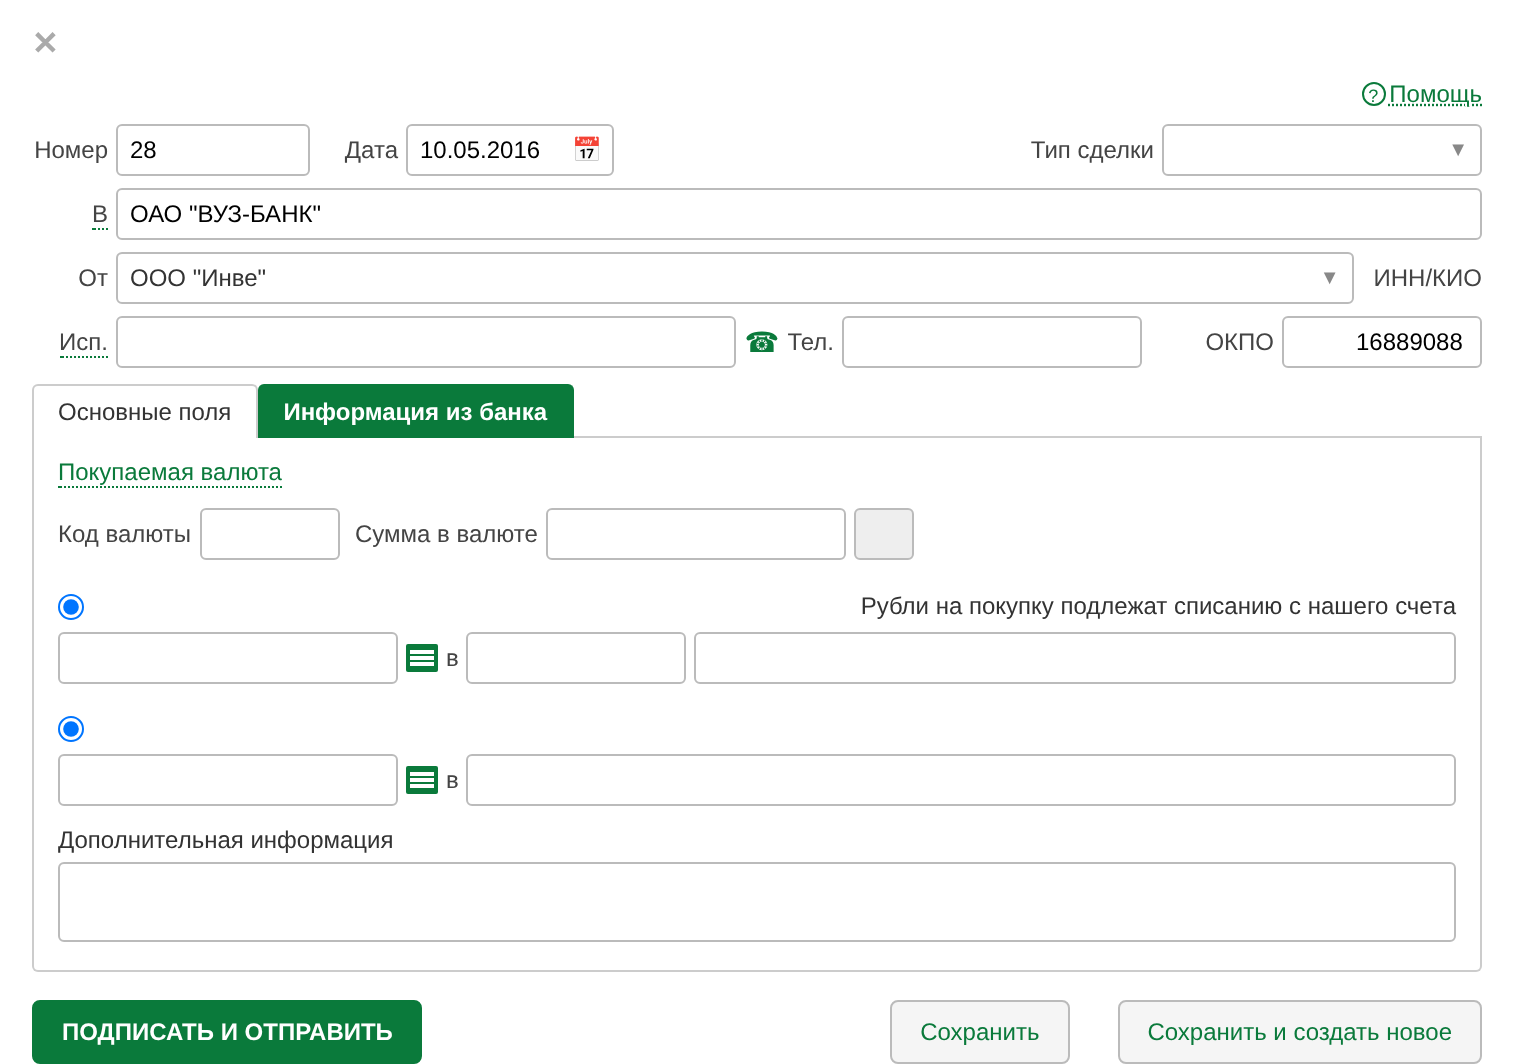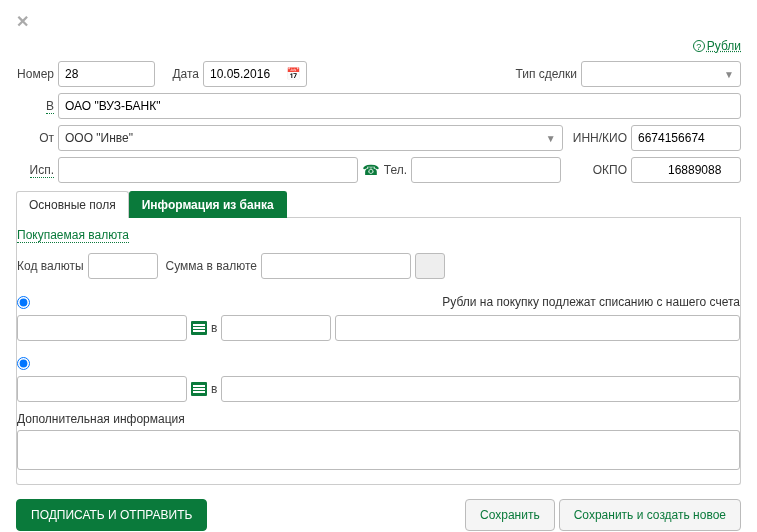--- a/index.html
+++ b/index.html
@@ -152,21 +152,21 @@
   .tab.active-bank {
     background: #0a7a3b;
     color: #fff;
     border-color: #0a7a3b;
     font-weight: bold;
   }
   .panel {
     border: 1px solid #ccc;
     border-top: none;
     border-radius: 0 0 3px 3px;
-    padding: 10px 0 14px;
+    padding: 10px 12px 14px;
   }
   .section-title {
     color: #0a7a3b;
     border-bottom: 1px dotted #0a7a3b;
     display: inline-block;
     margin-bottom: 10px;
     cursor: pointer;
   }
   .radio-row {
     display: flex;
@@ -193,45 +193,45 @@
     margin-top: 14px;
   }
   .btn-primary {
     background: #0a7a3b;
     color: #fff;
     border: 1px solid #0a7a3b;
     border-radius: 4px;
     padding: 8px 14px;
     font-size: 12px;
     cursor: pointer;
-    font-weight: normal;
+    font-weight: bold;
   }
   .btn-secondary {
     background: #f5f5f5;
     color: #0a7a3b;
     border: 1px solid #bbb;
     border-radius: 4px;
     padding: 8px 14px;
     font-size: 12px;
     cursor: pointer;
   }
-  .footer-right { display: flex; gap: 4px; }
+  .footer-right { display: flex; gap: 24px; }
   .flex-fill { flex: 1; }
   .w-label-num { width: 38px; }
   .w-label-in { width: 38px; }
 </style>
 </head>
 <body>
 
 <div class="dialog-header">
   <div class="close-icon">✕</div>
 </div>
 
 <div class="help-link">
-  <span class="help-icon">?</span><span>Рубли</span>
+  <span class="help-icon">?</span><span>Помощь</span>
 </div>
 
 <div class="row">
   <label class="w-label-num">Номер</label>
   <input type="text" style="width: 97px;" value="28">
   <label style="margin-left:6px;width:34px">Дата</label>
   <div class="date-wrap">
     <input type="text" class="date-input" value="10.05.2016" style="">
     <span class="calendar-icon">📅</span>
   </div>
@@ -248,31 +248,30 @@
   <input type="text" class="flex-fill" value="ОАО &quot;ВУЗ-БАНК&quot;" style="">
 </div>
 
 <div class="row">
   <label class="w-label-in">От</label>
   <div class="select-like flex-fill">
     <span>ООО "Инве"</span>
     <span class="select-arrow">▼</span>
   </div>
   <label style="margin-left:6px">ИНН/КИО</label>
-  <input type="text" style="width: 110px;" value="6674156674">
 </div>
 
 <div class="row">
   <label class="green-link w-label-in"><span class="dotted-underline">Исп.</span></label>
   <input type="text" style="flex: 1 1 0%;" value="">
   <span class="phone-icon">☎</span>
   <label>Тел.</label>
   <input type="text" style="width: 150px;" value="">
   <label style="margin-left:6px;width:56px;text-align:right">ОКПО</label>
-  <input type="text" style="width: 110px; padding-left: 36px;" value="16889088">
+  <input type="text" style="width: 100px; padding-left: 36px;" value="16889088">
 </div>
 
 <div class="tabs">
   <div class="tab active-main">Основные поля</div>
   <div class="tab active-bank">Информация из банка</div>
 </div>
 
 <div class="panel">
 
   <div>

